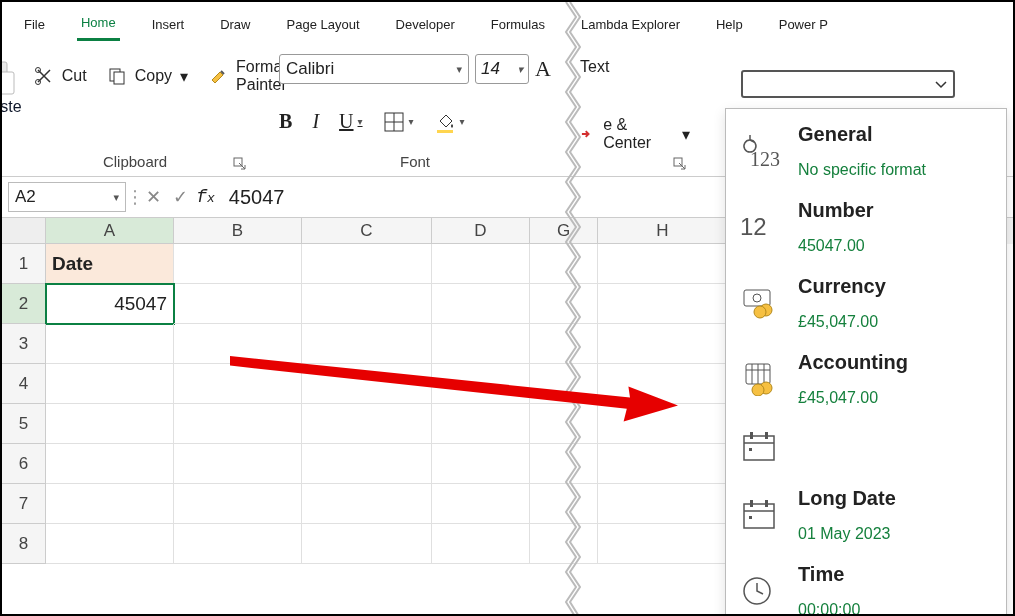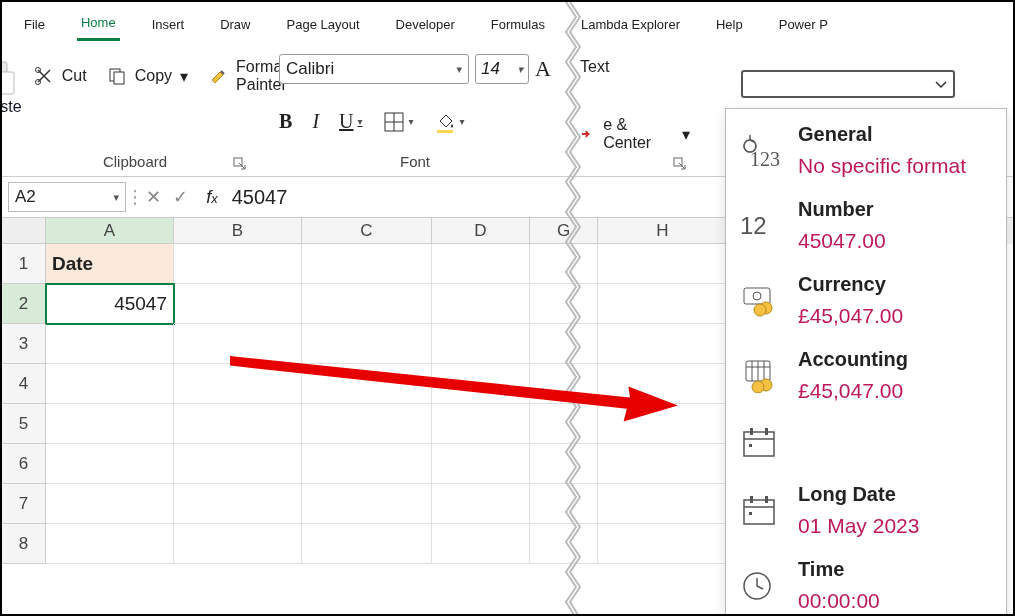--- a/index.html
+++ b/index.html
@@ -37,21 +37,21 @@
 .btn .sm-chev { font-size: 10px; color: #555; }
 
 .align-group-body { display: flex; flex-direction: column; gap: 14px; padding-top: 4px; }
 .merge-row { display: flex; align-items: center; gap: 6px; font-size: 16px; }
 
 
 .fbar { display: flex; align-items: center; height: 42px; border-top: 1px solid #ccc; border-bottom: 1px solid #ccc; }
 .name-box { width: 118px; height: 30px; border: 1px solid #bbb; margin-left: 6px; display: flex; align-items: center; justify-content: space-between; padding: 0 6px; font-size: 17px; background: #fff; }
 .fx-sep { width: 14px; text-align: center; color: #999; font-size: 18px; }
 .fx-btn { padding: 0 6px; color: #888; font-size: 18px; }
-.fx-label { font-style: italic; font-family: Liberation Sans, sans-serif; font-size: 18px; margin: 0 8px 0 12px; }
+.fx-label { font-style: italic; font-family: Liberation Mono, monospace; font-size: 18px; margin: 0 8px 0 2px; }
 .formula-input { flex: 1; font-size: 20px; padding-left: 6px; }
 
 
 .grid { position: relative; }
 .col-headers { display: flex; height: 26px; background: #f2f2f2; }
 .row-head-spacer { width: 44px; border-right: 1px solid #ccc; border-bottom: 1px solid #ccc; background: #eee; }
 .col-h { border-right: 1px solid #ccc; border-bottom: 1px solid #ccc; display: flex; align-items: center; justify-content: center; font-size: 17px; color: #444; background: #f5f5f5; }
 .col-h.sel { background: #d8ead8; font-weight: 500; }
 
 .rows { }
@@ -65,21 +65,21 @@
 
 
 .fmt-box { position: absolute; right: 58px; top: 68px; width: 214px; height: 28px; border: 2px solid #555; border-radius: 3px; background: #fff; display: flex; align-items: center; justify-content: flex-end; padding: 0 4px; }
 .fmt-box .chev2 { width: 16px; height: 16px; }
 
 .fmt-panel { position: absolute; right: 6px; top: 106px; width: 282px; background: #fff; border: 1px solid #bbb; box-shadow: 0 4px 12px rgba(0,0,0,0.12); padding: 4px 0; }
 .fmt-item { display: flex; align-items: center; gap: 16px; padding: 10px 14px; cursor: pointer; }
 .fmt-icon { width: 42px; height: 40px; display: flex; align-items: center; }
 .fmt-text { display: flex; flex-direction: column; }
 .fmt-title { font-size: 20px; font-weight: 700; color: #222; }
-.fmt-sub { font-size: 21px; color: #be185d; margin-top: 8px; }
+.fmt-sub { font-size: 16px; color: #15803d; margin-top: 15px; }
 
 
 .zigzag { position: absolute; left: 556px; top: 0; width: 26px; height: 616px; pointer-events: none; }
 
 
 .arrow { position: absolute; left: 172px; top: 346px; width: 560px; height: 80px; pointer-events: none; }
 
 
 svg { display: block; }
 </style>

